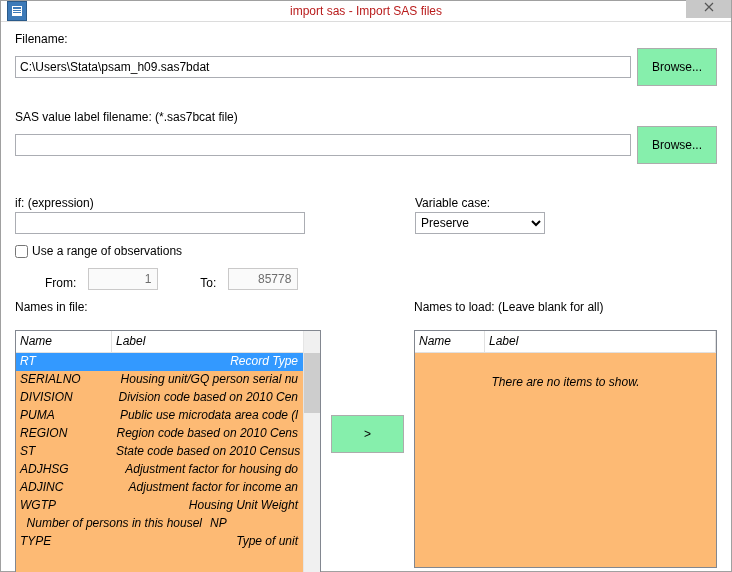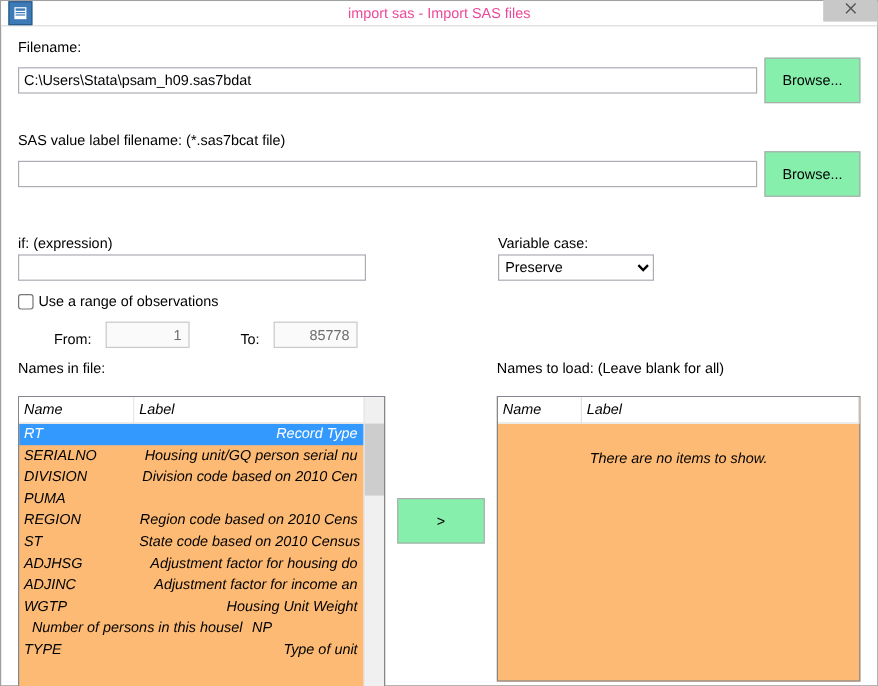--- a/index.html
+++ b/index.html
@@ -1,21 +1,21 @@
 <!DOCTYPE html>
 <html><head>
 <meta charset="utf-8">
 <style>
 * { box-sizing: border-box; margin: 0; padding: 0; }
 body { font-family: "Segoe UI", Tahoma, sans-serif; font-size: 12px; color: #000; background: #fff; }
 .window { width: 732px; height: 572px; border: 1px solid #a0a0a0; background: #fff; display: flex; flex-direction: column; }
 .titlebar { height: 30px; background: #fff; border-bottom: 1px solid #dcdcdc; display: flex; align-items: center; position: relative; }
 .titlebar-icon { width: 20px; height: 20px; margin-left: 6px; background: #3d7ab8; border: 1px solid #2a5a8a; display: flex; align-items: center; justify-content: center; }
 .titlebar-icon svg { width: 12px; height: 12px; }
-.titlebar-title { position: absolute; left: 0; right: 0; text-align: center; font-size: 12px; color: #ec4899; pointer-events: none; }
+.titlebar-title { position: absolute; left: 0; right: 0; text-align: center; font-size: 12px; color: #b91c1c; pointer-events: none; }
 .titlebar-close { margin-left: auto; width: 45px; height: 22px; background: #c8c8c8; color: #555; display: flex; align-items: center; justify-content: center; cursor: pointer; margin-right: 0; margin-top: -8px;}
 .content { flex: 1; padding: 10px 14px 12px 14px; position: relative; }
 .field-label { font-size: 12px; color: #000; margin-bottom: 2px; display: block; margin-top: 24px; }
 .row { display: flex; align-items: center; gap: 6px; }
 .text-input { border: 1px solid #abadb3; height: 22px; padding: 2px 4px; font-size: 12px; font-family: inherit; background: #fff; }
 .btn { border: 1px solid #acacac; background: #86efac; height: 38px; font-size: 12px; font-family: inherit; cursor: pointer; padding: 0 8px; min-width: 73px; }
 .filename-row .text-input { flex: 1; }
 .filename-row .btn { width: 80px; }
 .columns { display: flex; gap: 12px; margin-top: 8px; }
 .col-left { width: 388px; }
@@ -129,20 +129,21 @@
               <div class="list-row">
                 <div class="list-cell lc-name">SERIALNO</div>
                 <div class="list-cell lc-label">Housing unit/GQ person serial nu</div>
               </div>
               <div class="list-row">
                 <div class="list-cell lc-name">DIVISION</div>
                 <div class="list-cell lc-label">Division code based on 2010 Cen</div>
               </div>
               <div class="list-row">
                 <div class="list-cell lc-name">PUMA</div>
+                <div class="list-cell lc-label">Public use microdata area code (l</div>
               </div>
               <div class="list-row">
                 <div class="list-cell lc-name">REGION</div>
                 <div class="list-cell lc-label">Region code based on 2010 Cens</div>
               </div>
               <div class="list-row">
                 <div class="list-cell lc-name">ST</div>
                 <div class="list-cell lc-label">State code based on 2010 Census</div>
               </div>
               <div class="list-row">

